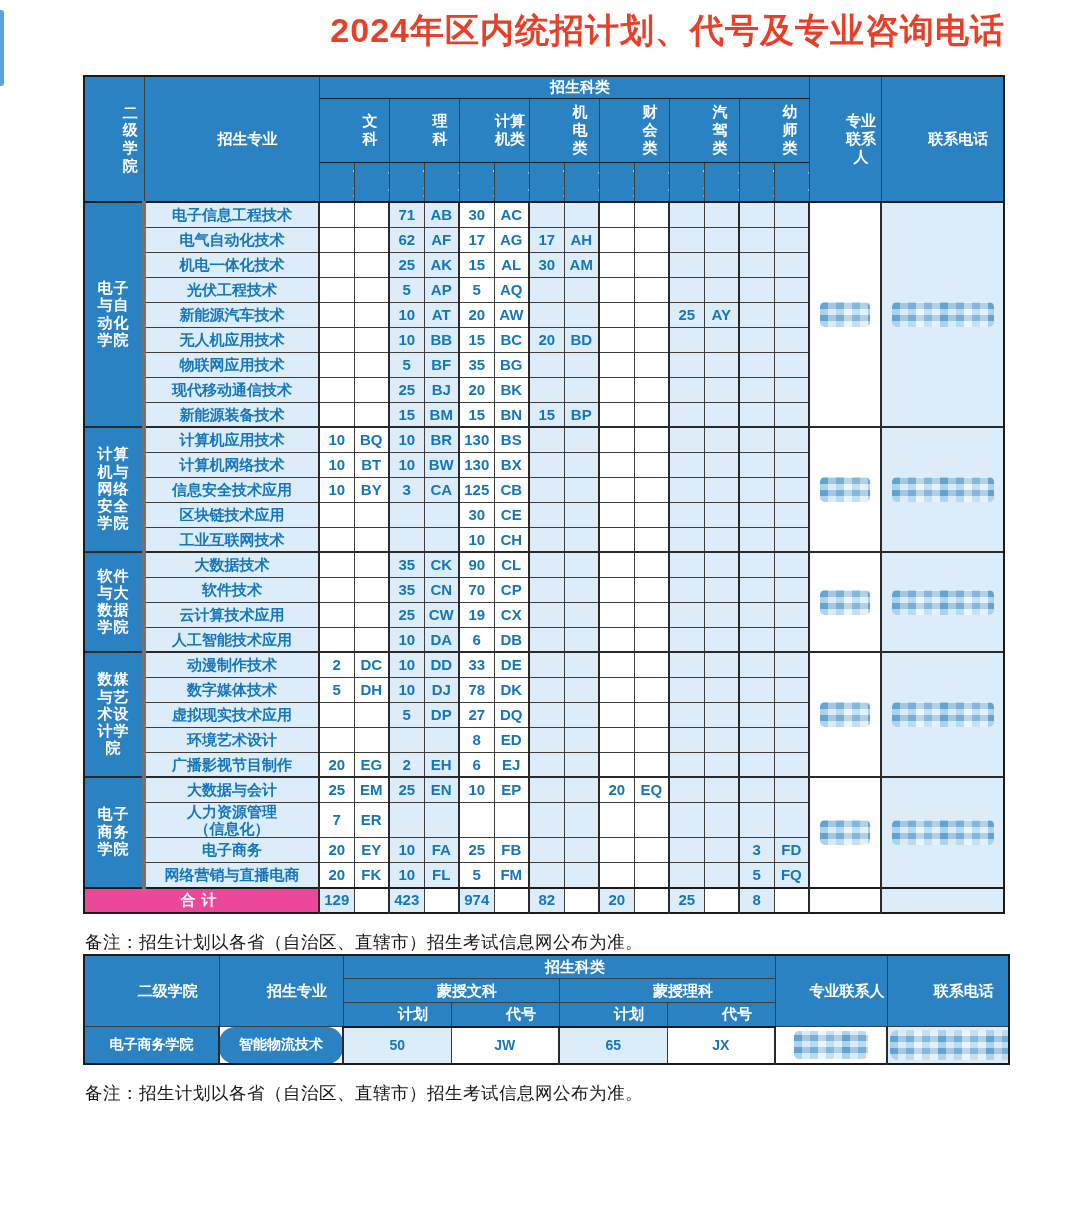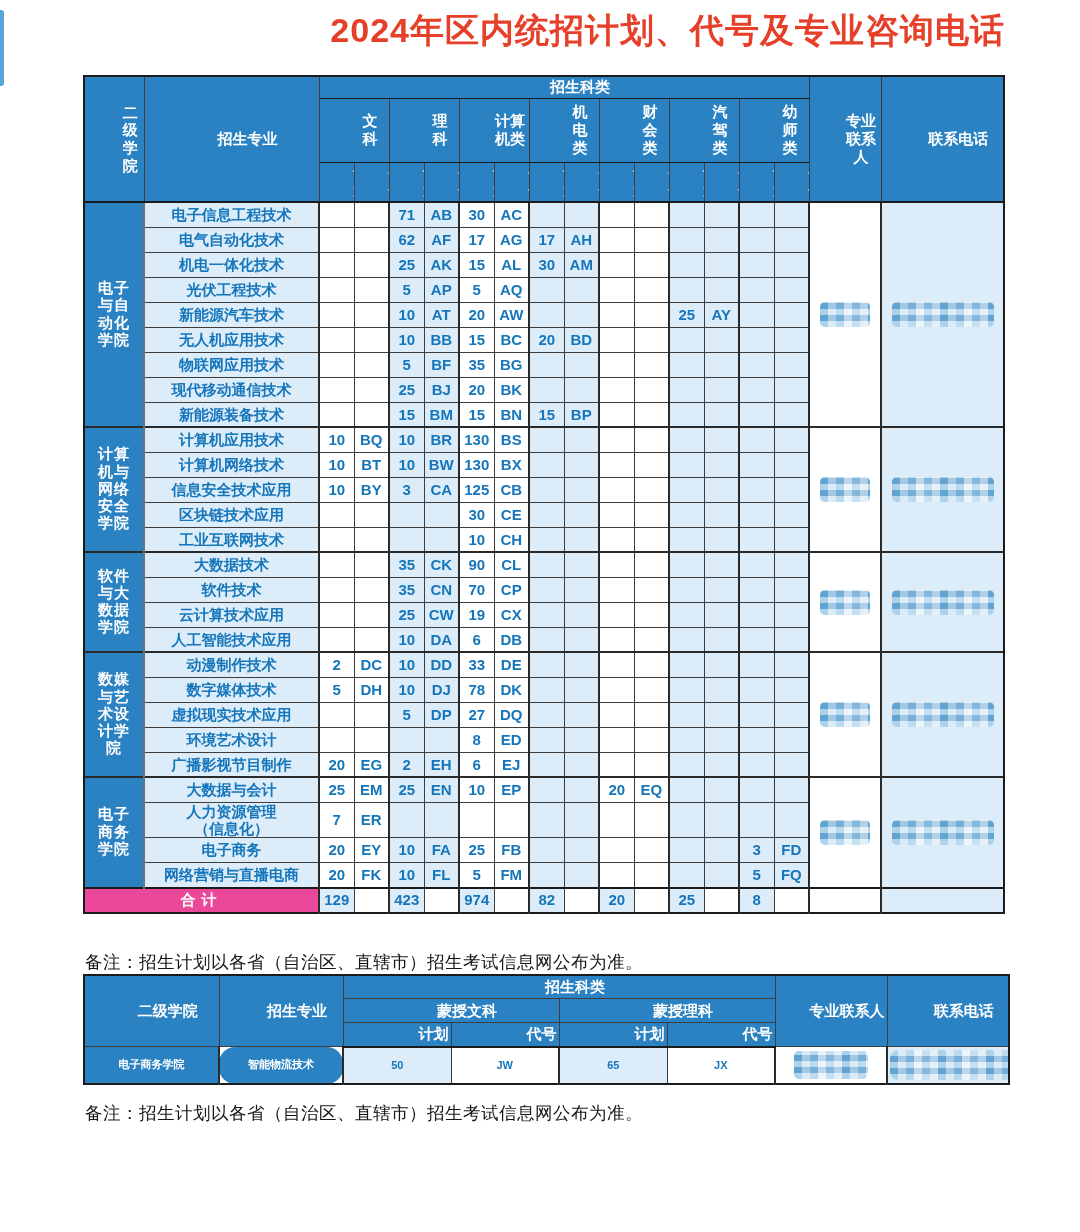--- a/index.html
+++ b/index.html
@@ -38,21 +38,21 @@
   #table1 thead tr.h3 th, #table1 thead th[rowspan] { border-bottom:2px solid #1b1b1b; }
 
   #table1 tbody td { height:25px; font-size:15px; line-height:1.15; }
 
   .college {
     background:#2a82c2; color:#ffffff; font-weight:700; font-size:15px;
     letter-spacing:1px; white-space:pre-line; line-height:1.35;
     border-left:2px solid #1b1b1b;
     font-family:Liberation Serif, serif;
   }
-  .name  { background:#dcecf8; color:#1576bb; font-weight:700; white-space:pre-line; border-left:2px solid #737373; }
+  .name  { background:#dcecf8; color:#1576bb; font-weight:700; white-space:pre-line; border-left:4px solid #737373; }
   .num   { background:#ffffff; color:#1576bb; font-weight:700; }
   .num.lb{ background:#dcecf8; }
   .grp   { border-left:2px solid #2a2a2a; }
   .contact-cell { background:#ffffff; border-left:2px solid #2a2a2a; }
   .phone-cell   { background:#dcecf8; border-left:2px solid #2a2a2a; border-right:2px solid #1b1b1b; }
   tr.sec-top td { border-top:2px solid #2a2a2a; }
   tr.total td { border-top:2px solid #1b1b1b; height:30px; }
   .total-label { background:#ec4899; color:#ffffff; font-weight:700; font-size:16px; letter-spacing:6px; border-left:2px solid #1b1b1b; }
 
   .mosaic {
@@ -60,29 +60,29 @@
     background-image:
       repeating-linear-gradient(0deg, rgba(255,255,255,.45) 0 6px, rgba(60,120,175,.20) 6px 12px),
       repeating-linear-gradient(90deg, #6caedb 0 8px, #bcdcf0 8px 16px, #85bce1 16px 24px, #dcedf8 24px 32px, #97c7e6 32px 40px, #cfe6f5 40px 48px);
   }
   .mosaic.m-contact { width:50px; }
   .mosaic.m-phone   { width:102px; }
   .mosaic.m-contact2{ width:74px; height:28px; }
   .mosaic.m-phone2  { width:158px; height:30px; border-radius:8px 15px 15px 8px; }
 
   p.note {
-    margin:36px 0 0 2px; font-family:"DejaVu Serif","Liberation Serif",serif;
+    margin:16px 0 0 2px; font-family:"DejaVu Serif","Liberation Serif",serif;
     font-size:17.5px; color:#151515; letter-spacing:0.5px;
   }
 
   
   #table2 { margin-top:0; }
   #table2 th { height:24px; font-size:15px; }
-  #table2 thead tr.h3 th { border-bottom:2px solid #1b1b1b;text-align:right; }
-  #table2 tbody td { height:37px; font-size:11px; font-weight:700; }
+  #table2 thead tr.h3 th { border-bottom:2px solid #1b1b1b; }
+  #table2 tbody td { height:37px; font-size:14px; font-weight:700; }
   #table2 .college2, #table2 .name2 {
     background:#2a82c2; color:#ffffff; font-weight:700;
   }
   #table2 .name2 { border-left:2px solid #2a2a2a;border-radius:16px; }
 </style>
 </head>
 <body>
 
 <div class="accent-bar"></div>
 

